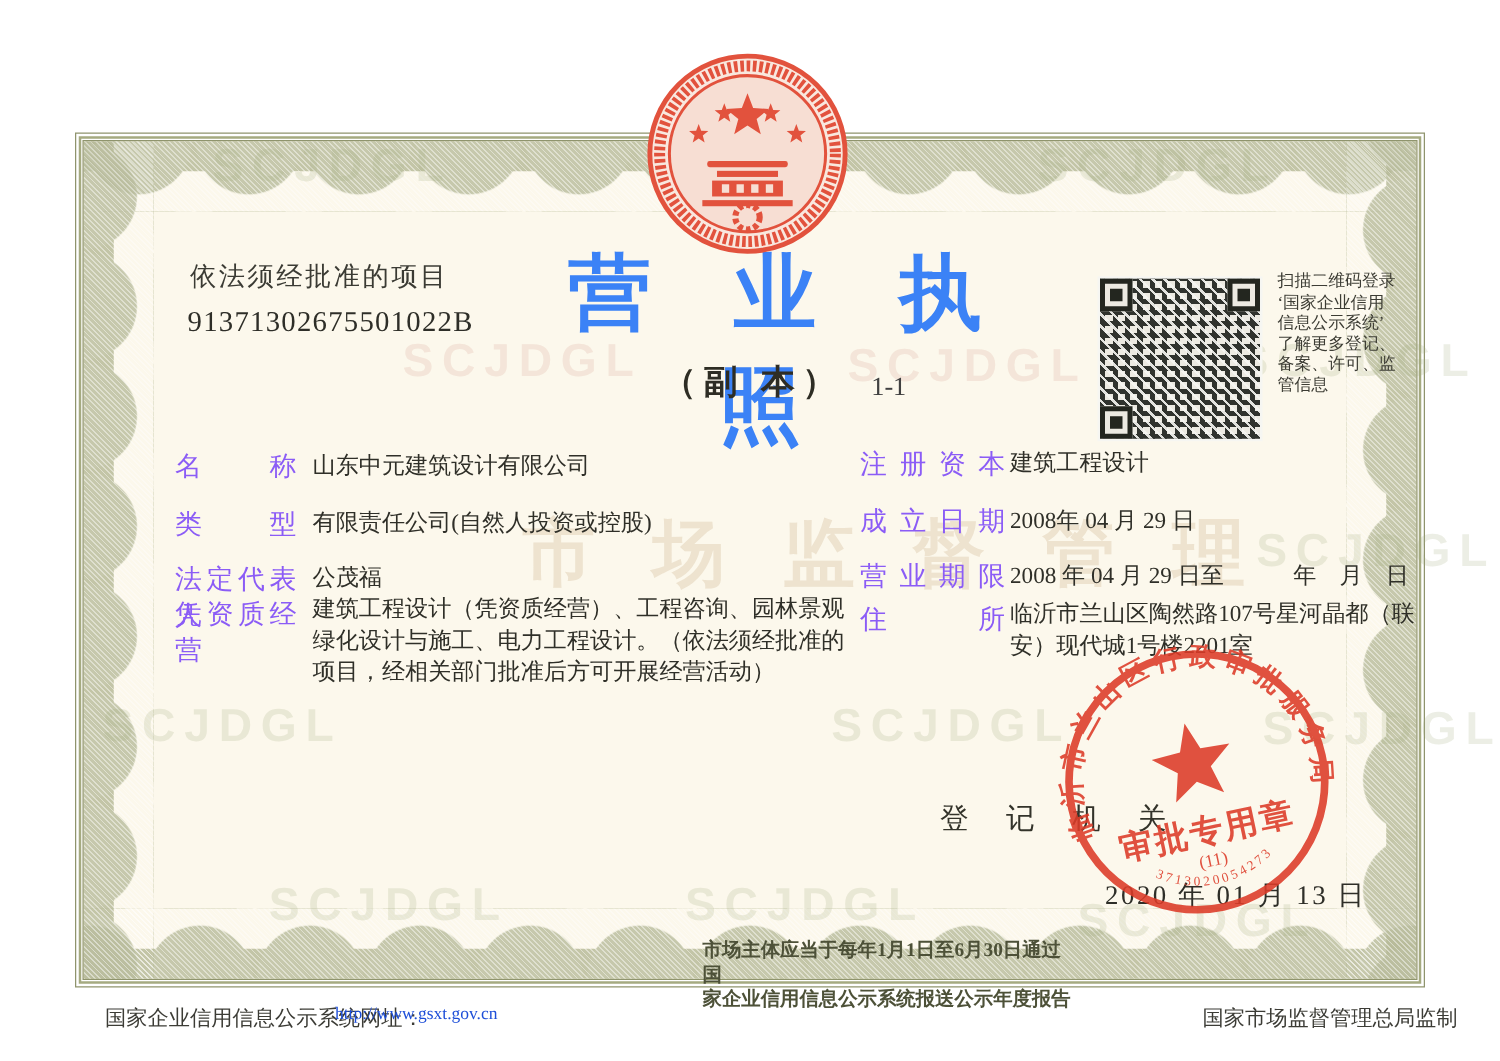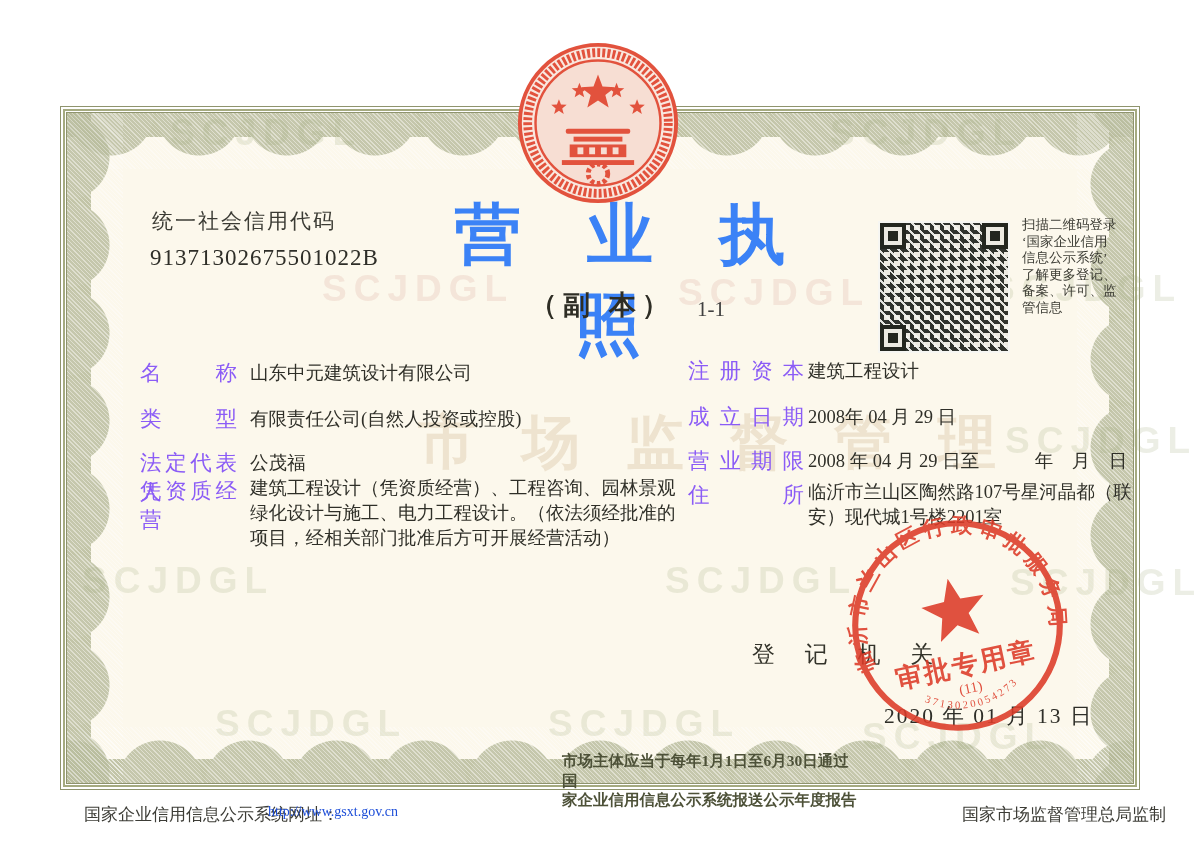--- a/index.html
+++ b/index.html
@@ -142,21 +142,21 @@
   </g>
   <g fill="#f7ded3">
     <rect x="-21" y="25" width="6" height="7"></rect>
       <rect x="-9" y="25" width="6" height="7"></rect>
     <rect x="3" y="25" width="6" height="7"></rect>
       <rect x="15" y="25" width="6" height="7"></rect>
   </g>
   <circle cx="0" cy="52" r="10" fill="none" stroke="#e2523d" stroke-width="5" stroke-dasharray="4 2.5"></circle>
 </svg>
 
-<div class="tx credit-label">统一社会信用代码</div>
+<div class="tx credit-label">依法须经批准的项目</div>
 <div class="tx credit-code">91371302675501022B</div>
 <div class="tx doc-title">营 业 执 照</div>
 <div class="tx doc-subtitle">（副  本）</div>
 <div class="tx page-no">1-1</div>
 
 <div class="qr">
   <div class="qr-pattern"></div>
   <div class="qrf tl">
       <div class="qrf-dot"></div>
     </div>

